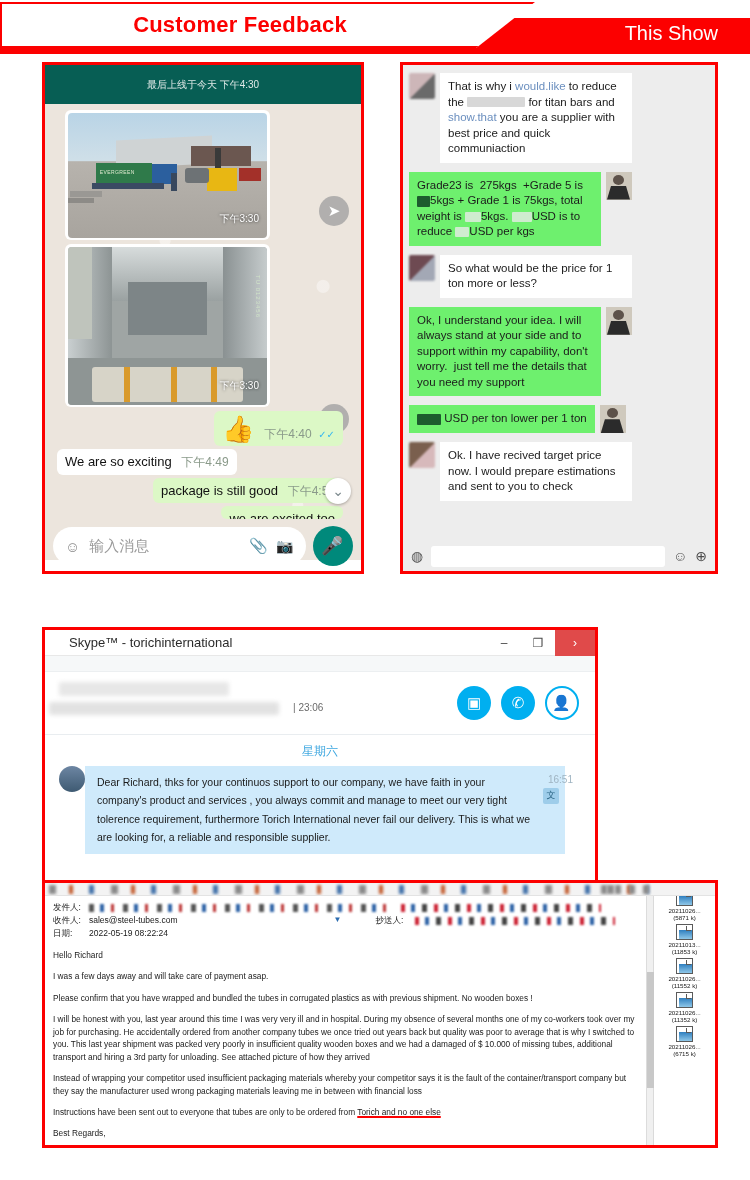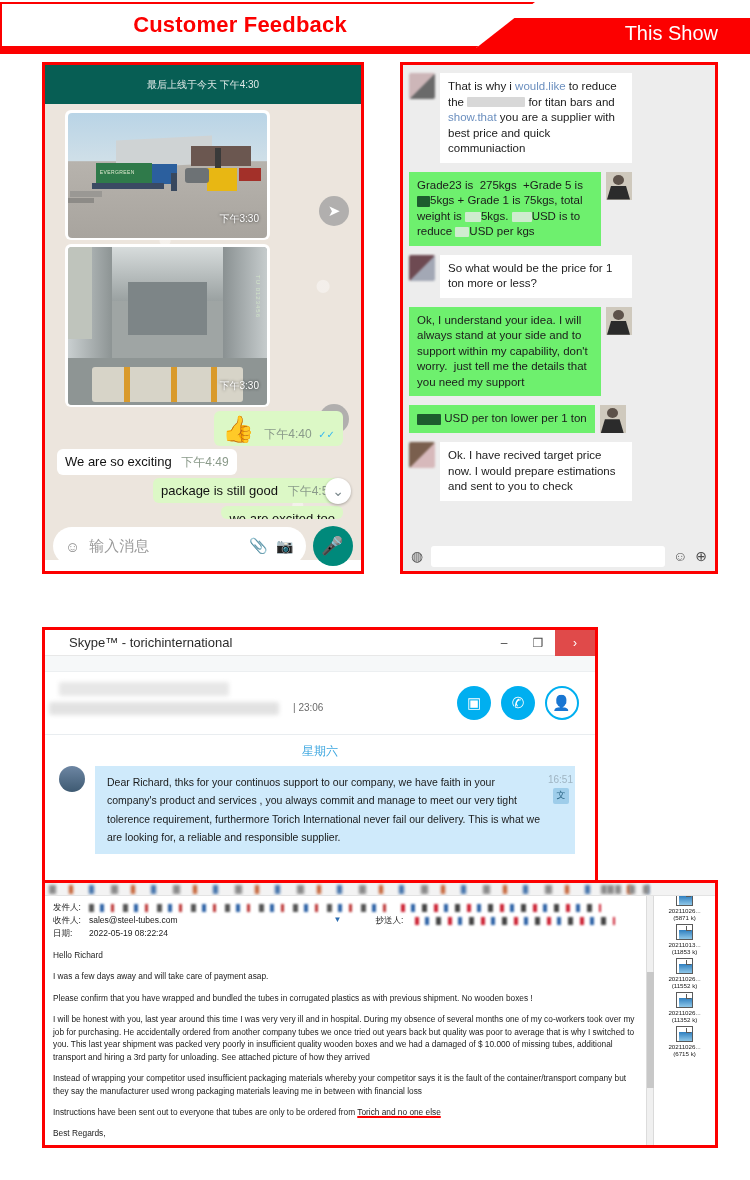--- a/index.html
+++ b/index.html
@@ -175,21 +175,21 @@
   .sk-contact { height: 62px; position: relative; display: flex; align-items: center; padding: 0 14px; }
   .sk-name-blur { position: absolute; left: 14px; top: 10px; width: 170px; height: 14px; background: #e7e7e7; filter: blur(2px); border-radius: 2px; }
   .sk-name-blur2 { position: absolute; left: 4px; top: 30px; width: 230px; height: 13px; background: #e2e2e2; filter: blur(2px); border-radius: 2px; }
   .sk-time-top { position: absolute; left: 248px; top: 30px; font-size: 10px; color: #6a6a6a; }
   .sk-actions { position: absolute; right: 16px; top: 14px; display: flex; gap: 10px; }
   .sk-circ { width: 34px; height: 34px; border-radius: 50%; background: #00aff0; color: #fff;
              display: flex; align-items: center; justify-content: center; font-size: 15px; }
   .sk-circ.out { background: #fff; color: #00aff0; border: 2px solid #00aff0; }
   .sk-divider { border-top: 1px solid #e9edf0; }
   .sk-day { text-align: center; font-size: 12px; color: #3ea7e0; padding: 8px 0 6px 0; }
-  .sk-msg { display: flex; align-items: flex-start; padding: 0 14px; gap: 10px; position: relative; }
+  .sk-msg { display: flex; align-items: flex-start; padding: 0 14px; position: relative; }
   .sk-av { width: 26px; height: 26px; border-radius: 50%; background: linear-gradient(#6d86a3,#3e5a72); flex: 0 0 26px; }
   .sk-bub {
     background: #cfeafb; color: #1a1a1a; font-size: 10.5px; line-height: 1.75;
     padding: 7px 34px 7px 12px; max-width: 480px; position: relative;
   }
   .sk-bub-ic { position: absolute; right: 6px; top: 22px; width: 16px; height: 16px; background: #9ecdea; border-radius: 2px;
                font-size: 9px; color: #2b6584; display:flex; align-items:center; justify-content:center;}
   .sk-tstamp { position: absolute; right: 22px; top: 8px; font-size: 10px; color: #9fb4c2; }
   .sk-msg2 { position: relative; padding: 10px 14px 0 14px; height: 46px; }
   .sk-smile { width: 26px; height: 28px; border-radius: 48%; background: radial-gradient(circle at 38% 32%, #ffe27a, #f0b428); position: relative; }

